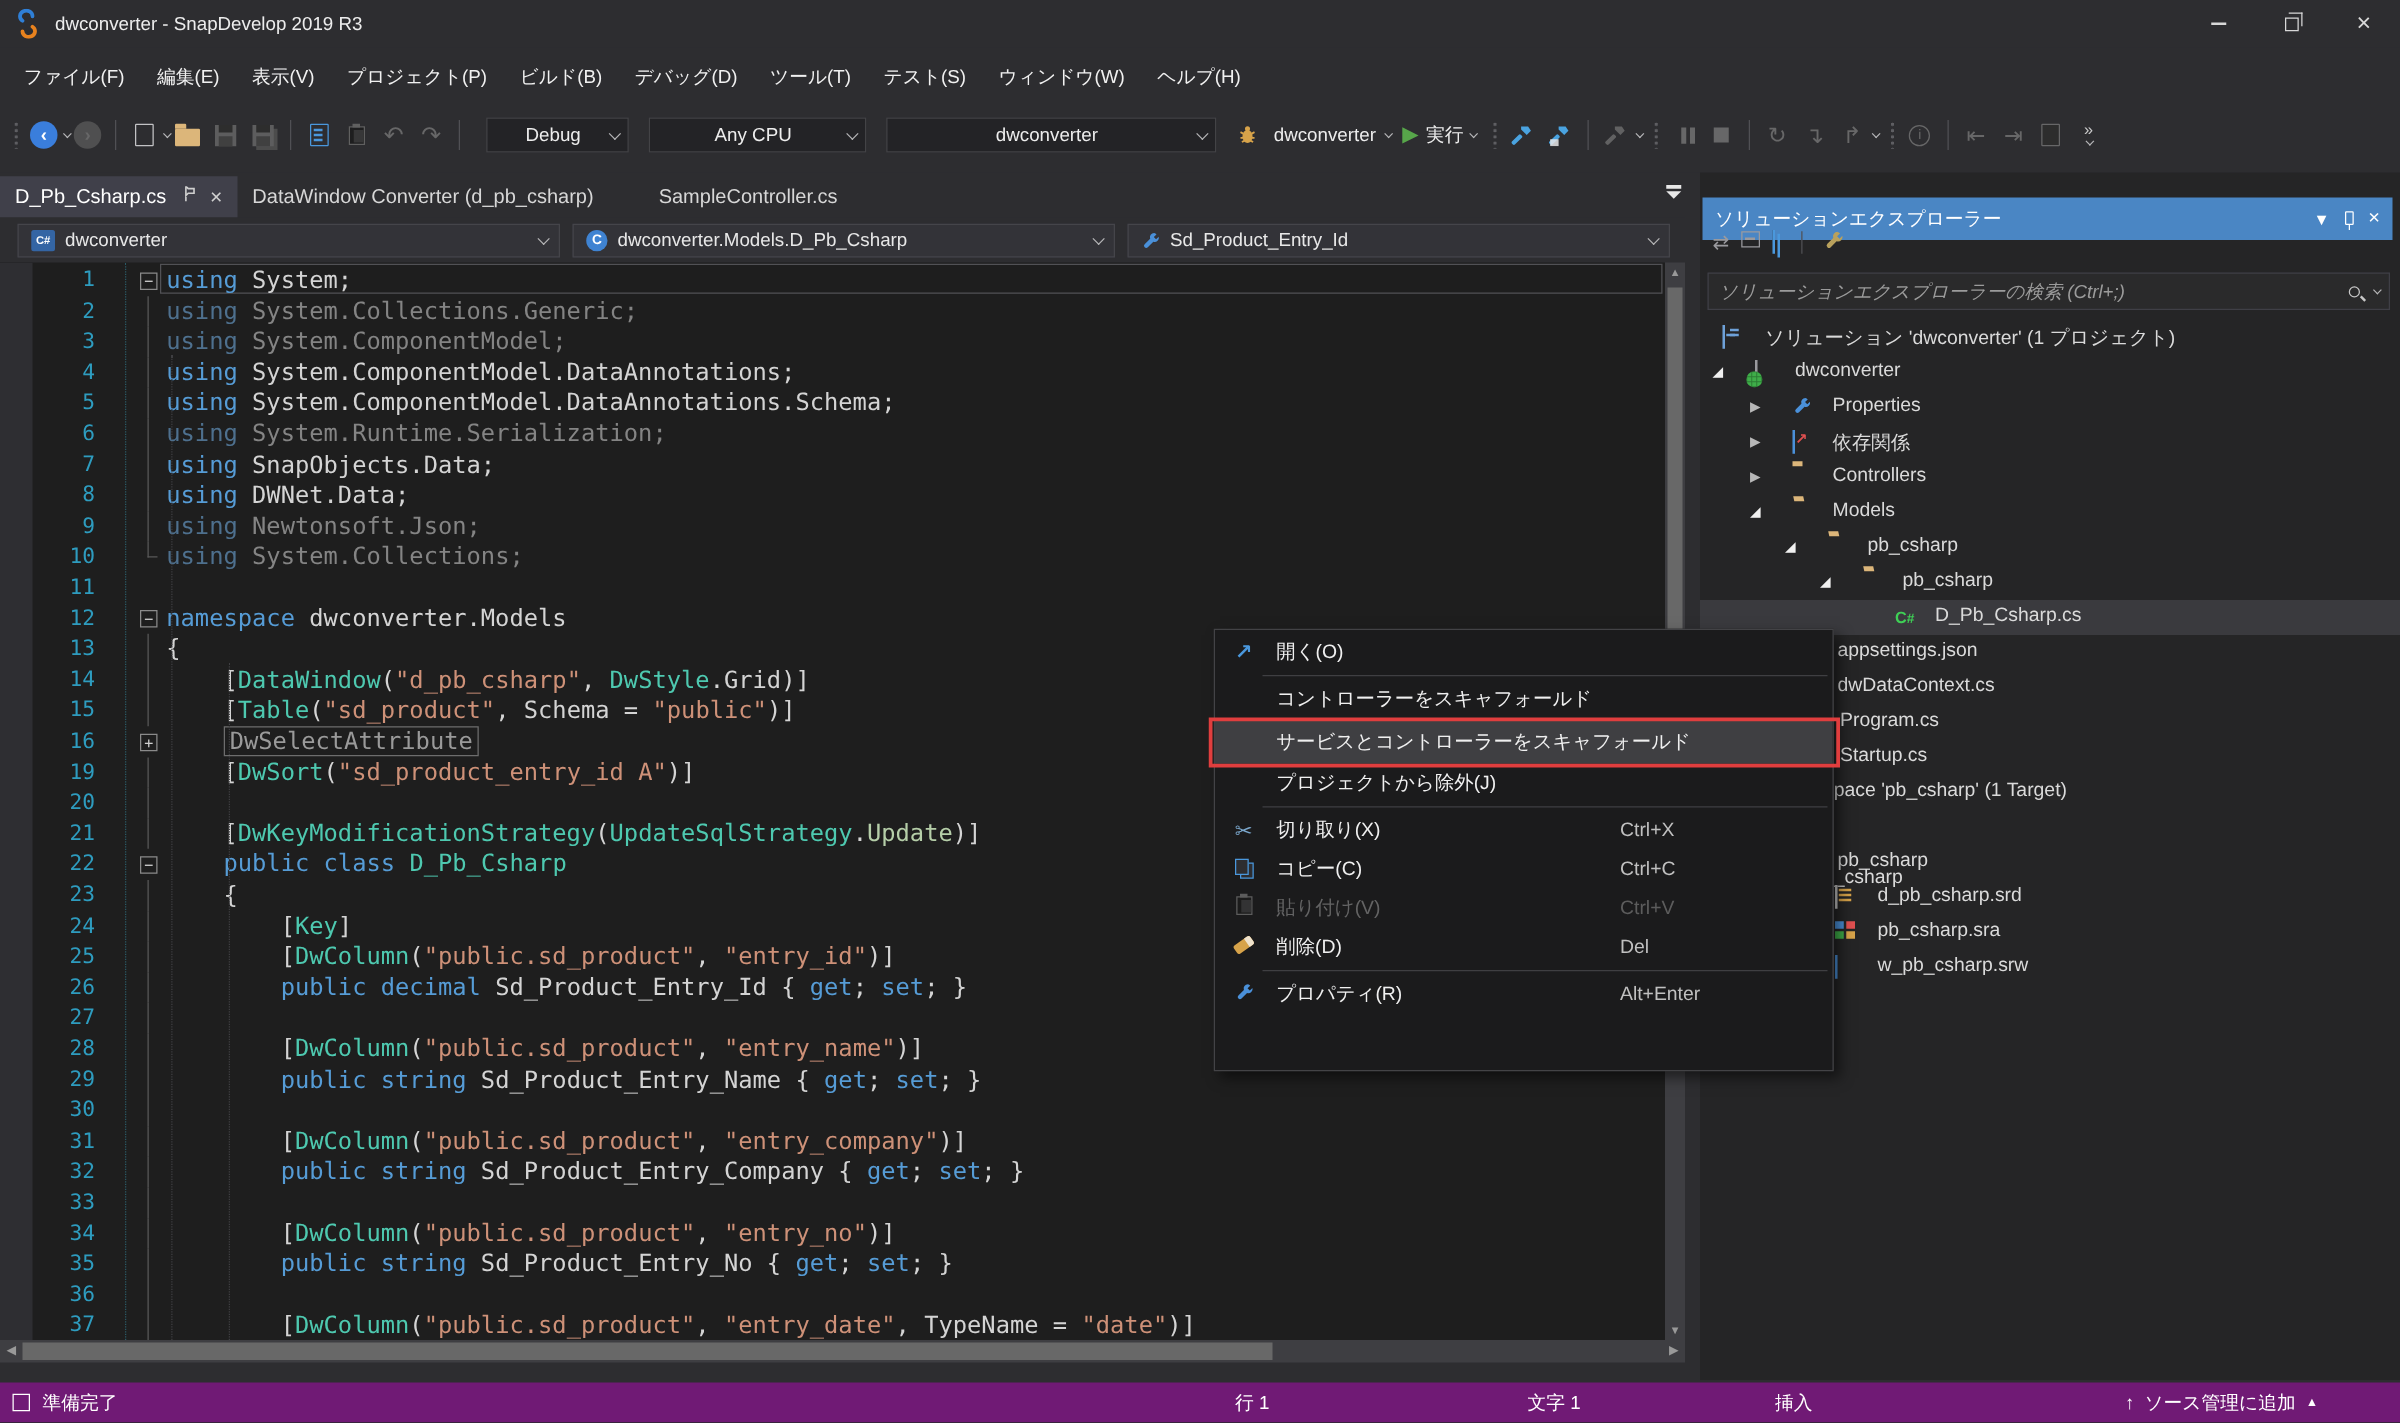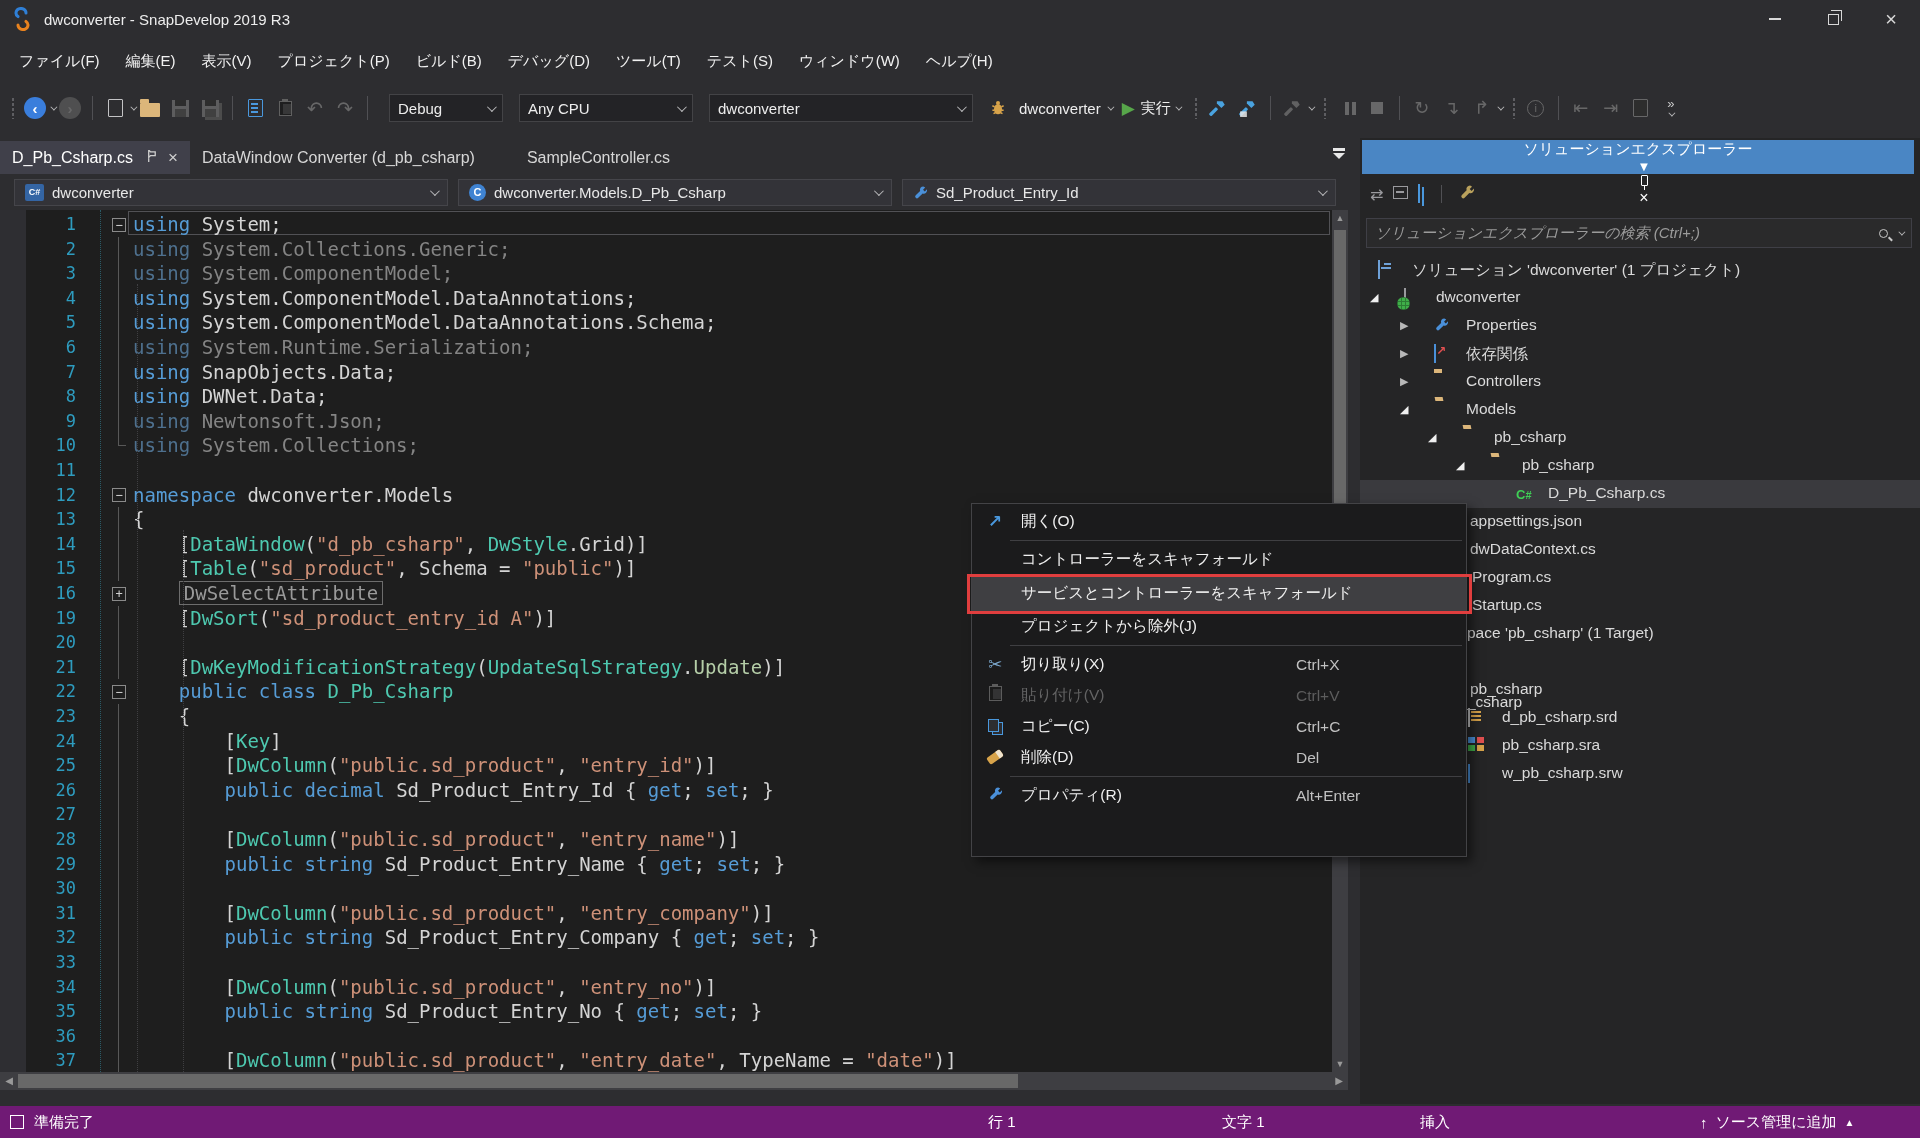--- a/index.html
+++ b/index.html
@@ -26,21 +26,21 @@
   .grip { width:4px; height:22px; margin:0 5px; background-image:radial-gradient(#5e5e62 1px, transparent 1.2px); background-size:4px 5px; }
   .tsep { width:1px; height:24px; background:#505054; margin:0 7px; }
   .tbtn { height:30px; min-width:26px; display:flex; align-items:center; justify-content:center; margin:0 2px; font-size:16px; }
   .dis { color:#767678 !important; filter:grayscale(1); opacity:.8; }
   .chev { display:inline-block; width:7px; height:7px; border-right:1.6px solid #b7b7b9; border-bottom:1.6px solid #b7b7b9; transform:rotate(45deg) translateY(-2px); }
   .chev.sm { width:5px; height:5px; }
   .circ { width:22px; height:22px; border-radius:50%; display:flex; align-items:center; justify-content:center; font-size:15px; font-weight:bold; color:#fff; }
   .circ.back { background:#3a7edc; }
   .circ.fwd { background:#595а5e; background:#58585c; }
   .combo { height:28px; background:#232326; border:1px solid #434346; display:flex; align-items:center; font-size:15px; color:#ededed; padding:0 8px; }
-  .combo .lbl { flex:1; }
+  .combo .lbl { flex:1;text-align:center; }
   .ico-doc { width:15px; height:18px; border:1.6px solid #c3c3c5; border-radius:1px; position:relative; background:#2d2d30; }
   .ico-doc.blue { border-color:#4a98dd; }
   .ico-doc.blue:after { content:""; position:absolute; left:2px; top:3px; width:7px; height:1.6px; background:#4a98dd; box-shadow:0 4px 0 #4a98dd, 0 8px 0 #4a98dd; }
   .ico-copy { width:14px; height:17px; border:1.6px solid #4a98dd; background:#2d2d30; box-shadow:4px 3px 0 -1px #2d2d30, 4px 3px 0 0 #4a98dd; margin-right:4px; }
   .ico-folder { width:20px; height:14px; background:#dcb67a; border-radius:1px; position:relative; margin-top:4px; }
   .ico-folder:before { content:""; position:absolute; left:0; top:-4px; width:9px; height:4px; background:#dcb67a; border-radius:1px 1px 0 0; }
   .ico-save { width:17px; height:17px; background:#6a6a6e; position:relative; }
   .ico-save:before { content:""; position:absolute; left:3px; top:0; width:11px; height:6px; background:#2d2d30; }
   .ico-save:after { content:""; position:absolute; left:3px; top:9px; width:11px; height:8px; background:#454549; }
   .run-btn { display:flex; align-items:center; gap:6px; color:#ededed; font-size:15px; margin:0 4px; }
@@ -85,21 +85,21 @@
   
   .vscroll { position:absolute; left:1332px; top:210px; width:16px; height:862px; background:#3e3e42; }
   .vthumb { position:absolute; left:2px; top:20px; width:12px; height:330px; background:#686868; }
   .sarrow { position:absolute; left:0; width:16px; height:16px; color:#999; font-size:9px; text-align:center; line-height:16px; }
   .hscroll { position:absolute; left:0; top:1072px; width:1348px; height:18px; background:#3e3e42; }
   .hthumb { position:absolute; left:18px; top:2px; width:1000px; height:14px; background:#686868; }
   .harrow { position:absolute; top:0; width:18px; height:18px; color:#999; font-size:10px; text-align:center; line-height:18px; }
 
   
   .sepanel { position:absolute; left:1360px; top:138px; width:560px; height:966px; background:#252526; }
-  .se-title { position:absolute; left:2px; top:2px; width:552px; height:34px; background:#4a86c4; display:flex; align-items:center; padding:0 10px; font-size:15px; color:#ffffff;flex-direction:column; }
+  .se-title { position:absolute; left:2px; top:20px; width:552px; height:34px; background:#4a86c4; display:flex; align-items:center; padding:0 10px; font-size:15px; color:#ffffff; }
   .se-title .sp { flex:1; }
   .se-tbtn { margin-left:12px; color:#fff; font-size:13px; }
   .pinico { display:inline-block; width:7px; height:11px; border:1.5px solid #fff; border-radius:1px; position:relative; }
   .pinico:after { content:""; position:absolute; left:2px; bottom:-5px; width:1.5px; height:4px; background:#fff; }
   .se-tools { position:absolute; left:0; top:36px; width:560px; height:40px; display:flex; align-items:center; padding-left:10px; gap:10px; }
   .se-search { position:absolute; left:6px; top:80px; width:546px; height:30px; background:#2a2a2b; border:1px solid #3f3f46; display:flex; align-items:center; padding:0 8px; }
   .se-search .ph { flex:1; font-style:italic; color:#9b9b9b; font-size:15px; }
   .mag { width:9px; height:9px; border:1.7px solid #c8c8c8; border-radius:50%; position:relative; margin-right:10px; }
   .mag:after { content:""; position:absolute; left:8px; top:8px; width:5px; height:1.7px; background:#c8c8c8; transform:rotate(45deg); }
   .tree { position:absolute; left:0; top:114px; width:560px; height:850px; font-size:15.5px; color:#dadada; }
@@ -538,29 +538,29 @@
       <div class="cm-item">
         <span class="cm-ico"></span>
         <span class="cm-lbl">プロジェクトから除外(J)</span>
       </div>
       <div class="cm-sep"></div>
       <div class="cm-item">
         <span class="cm-ico"><span class="mi-cut">✂</span></span>
         <span class="cm-lbl">切り取り(X)</span>
         <span class="cm-sc">Ctrl+X</span>
       </div>
+      <div class="cm-item">
+        <span class="cm-ico"><span class="ico-copy" style="display:inline-block;width:11px;height:13px;"></span></span>
+        <span class="cm-lbl">コピー(C)</span>
+        <span class="cm-sc">Ctrl+C</span>
+      </div>
       <div class="cm-item dis">
         <span class="cm-ico"><span class="mi-paste"></span></span>
         <span class="cm-lbl">貼り付け(V)</span>
         <span class="cm-sc">Ctrl+V</span>
-      </div>
-      <div class="cm-item">
-        <span class="cm-ico"><span class="ico-copy" style="display:inline-block;width:11px;height:13px;"></span></span>
-        <span class="cm-lbl">コピー(C)</span>
-        <span class="cm-sc">Ctrl+C</span>
       </div>
       <div class="cm-item">
         <span class="cm-ico"><span class="mi-eraser"></span></span>
         <span class="cm-lbl">削除(D)</span>
         <span class="cm-sc">Del</span>
       </div>
       <div class="cm-sep"></div>
       <div class="cm-item">
         <span class="cm-ico"><svg width="15" height="15" viewBox="0 0 16 16">
             <path d="M11 1.5a3.6 3.6 0 0 0-3.4 4.8L2.9 11a1.9 1.9 0 1 0 2.7 2.7l4.7-4.7A3.6 3.6 0 0 0 14.9 4.6L12.6 6.9 10.7 5 13 2.7A3.5 3.5 0 0 0 11 1.5Z" fill="#4a90d9"></path>

